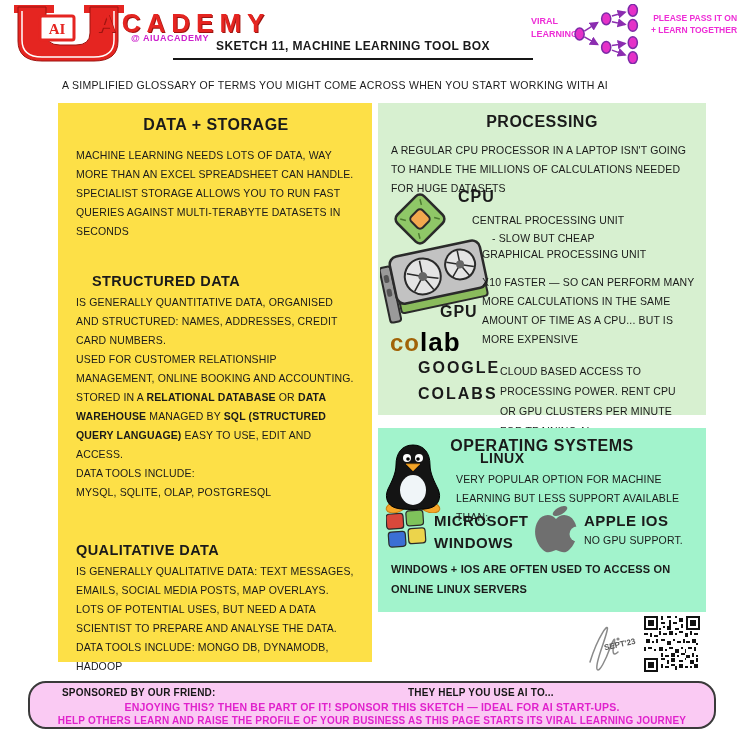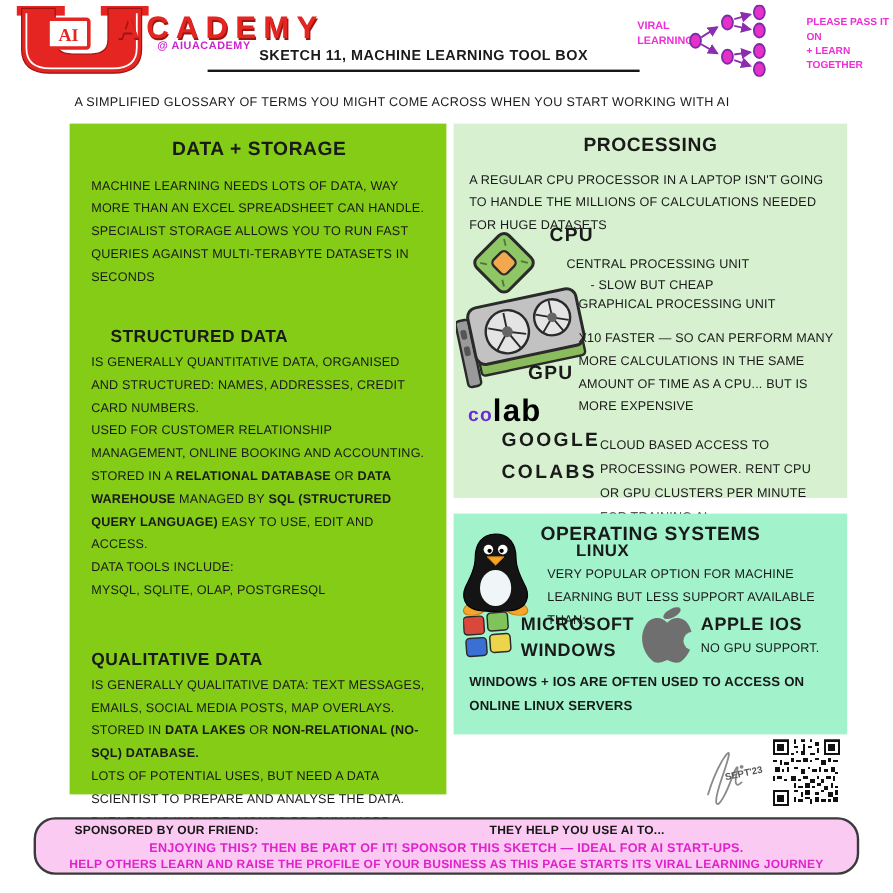--- a/index.html
+++ b/index.html
@@ -18,34 +18,34 @@
            text-shadow:1px 1px 0 #9d1410;}
   .handle{font-size:9px;font-weight:bold;color:#cc22cc;letter-spacing:.5px;}
   .title{font-size:12px;font-weight:bold;letter-spacing:.4px;text-align:center;
          padding-bottom:5px;border-bottom:2px solid #161616;}
   .viral{font-size:9px;font-weight:bold;line-height:13px;color:#ee2ed6;}
   .passnote{font-size:8.5px;font-weight:bold;line-height:12px;color:#ee2ed6;}
   .subtitle{font-size:10.5px;letter-spacing:.3px;}
 
   
   .panel{box-sizing:border-box;}
-  #panel-data{left:58px;top:103px;width:314px;height:559px;background:#84cc16;
+  #panel-data{left:58px;top:103px;width:314px;height:559px;background:#fde047;
               padding:13px 16px 0 18px;}
   #panel-proc{left:378px;top:103px;width:328px;height:312px;background:#d7f0d0;}
   #panel-os{left:378px;top:428px;width:328px;height:184px;background:#a2f3cc;}
   .panelh{font-size:16px;font-weight:bold;text-align:center;letter-spacing:.5px;}
   .sech{font-size:14.5px;font-weight:bold;letter-spacing:.4px;margin:0;}
 
   
   #footer{left:28px;top:681px;width:688px;height:48px;background:#facaf3;
           border:2.5px solid #3a3a3a;border-radius:18px;box-sizing:border-box;}
   .f-black{font-size:10px;font-weight:bold;letter-spacing:.2px;color:#161616;}
   .f-mag{font-size:10.5px;font-weight:bold;letter-spacing:.2px;color:#e022cc;text-align:center;width:100%;}
 
-  .colab-co{color:#6d28d9;font-weight:bold;font-size:16px;letter-spacing:1px;}
+  .colab-co{color:#a16207;font-weight:bold;font-size:24px;letter-spacing:1px;}
   .colab-lab{color:#000000;font-weight:bold;font-size:26px;letter-spacing:1px;}
   .biglabel{font-size:16px;font-weight:bold;letter-spacing:1px;}
   .oslabel{font-size:15px;font-weight:bold;letter-spacing:.5px;}
   .sigdate{font-size:8px;font-weight:bold;color:#555;transform:rotate(-12deg);}
 </style>
 </head>
 <body>
 
 <div class="abs" style="left:12px;top:3px;width:112px;height:62px;">
   <svg width="112" height="62" viewBox="0 0 112 62">
@@ -88,21 +88,21 @@
       <ellipse cx="36" cy="14" rx="4.8" ry="6.2"></ellipse>
       <ellipse cx="36" cy="44" rx="4.8" ry="6.2"></ellipse>
       <ellipse cx="64" cy="5" rx="4.8" ry="6.2"></ellipse>
       <ellipse cx="64" cy="21" rx="4.8" ry="6.2"></ellipse>
       <ellipse cx="64" cy="39" rx="4.8" ry="6.2"></ellipse>
       <ellipse cx="64" cy="55" rx="4.8" ry="6.2"></ellipse>
     </g>
   </svg>
 </div>
 
-<div class="abs passnote" style="left:672px;top:12px;">
+<div class="abs passnote" style="left:651px;top:12px;text-align:right;">
   <div>PLEASE PASS IT ON</div>
   <div>+ LEARN TOGETHER</div>
 </div>
 
 <div class="abs subtitle" style="left:62px;top:79px;width:620px;">A SIMPLIFIED GLOSSARY OF TERMS YOU MIGHT COME ACROSS WHEN YOU START WORKING WITH AI</div>
 
 <div id="panel-data" class="abs panel">
   <div class="panelh">DATA + STORAGE</div>
 
   <p class="t10" style="margin-top:12px;">MACHINE LEARNING NEEDS LOTS OF DATA, WAY MORE THAN AN EXCEL SPREADSHEET CAN HANDLE.</p>
@@ -110,21 +110,20 @@
 
   <h2 class="sech" style="margin-top:32px;margin-left:16px;">STRUCTURED DATA</h2>
   <p class="t10" style="margin-top:4px;">IS GENERALLY QUANTITATIVE DATA, ORGANISED AND STRUCTURED: NAMES, ADDRESSES, CREDIT CARD NUMBERS.</p>
   <p class="t10">USED FOR CUSTOMER RELATIONSHIP MANAGEMENT, ONLINE BOOKING AND ACCOUNTING.</p>
   <p class="t10"><span>STORED IN A </span><span class="b">RELATIONAL DATABASE</span><span> OR </span><span class="b">DATA WAREHOUSE</span><span> MANAGED BY </span><span class="b">SQL (STRUCTURED QUERY LANGUAGE)</span><span> EASY TO USE, EDIT AND ACCESS.</span></p>
   <p class="t10">DATA TOOLS INCLUDE:</p>
   <p class="t10">MYSQL, SQLITE, OLAP, POSTGRESQL</p>
 
   <h2 class="sech" style="margin-top:40px;">QUALITATIVE DATA</h2>
   <p class="t10" style="margin-top:4px;">IS GENERALLY QUALITATIVE DATA: TEXT MESSAGES, EMAILS, SOCIAL MEDIA POSTS, MAP OVERLAYS.</p>
-  <p class="t10"><span>STORED IN </span><span class="b">DATA LAKES</span><span> OR </span><span class="b">NON-RELATIONAL (NO-SQL) DATABASE.</span></p>
   <p class="t10">LOTS OF POTENTIAL USES, BUT NEED A DATA SCIENTIST TO PREPARE AND ANALYSE THE DATA.</p>
   <p class="t10">DATA TOOLS INCLUDE: MONGO DB, DYNAMODB, HADOOP</p>
 </div>
 
 <div id="panel-proc" class="abs panel">
   <div class="panelh abs" style="left:0;top:10px;width:100%;">PROCESSING</div>
 
   <p class="t10 abs" style="left:13px;top:38px;width:298px;">A REGULAR CPU PROCESSOR IN A LAPTOP ISN'T GOING TO HANDLE THE MILLIONS OF CALCULATIONS NEEDED FOR HUGE DATASETS</p>
 
   <div class="abs" style="left:14px;top:88px;">

